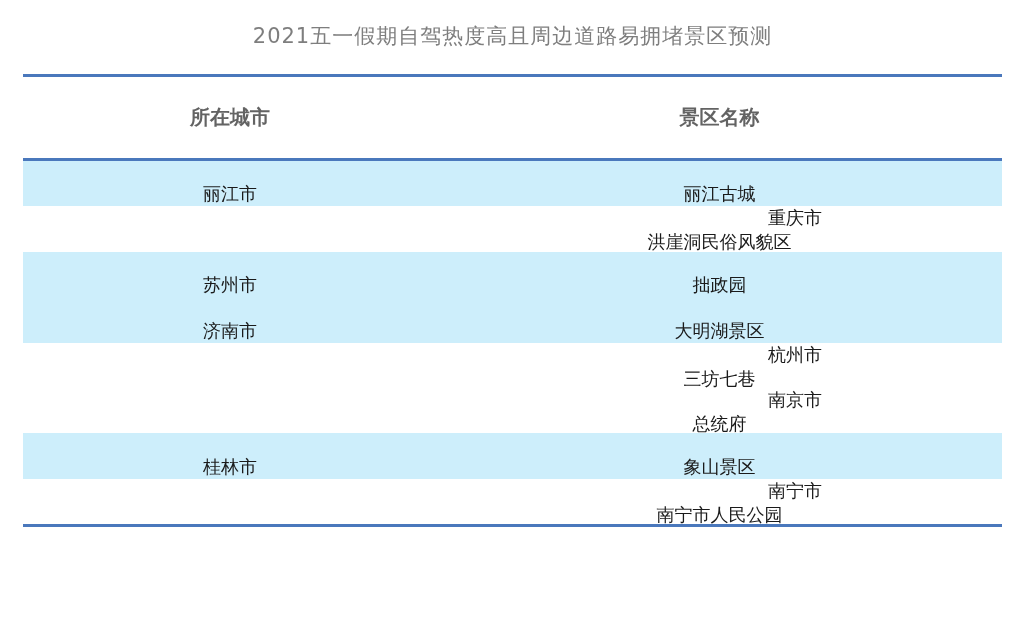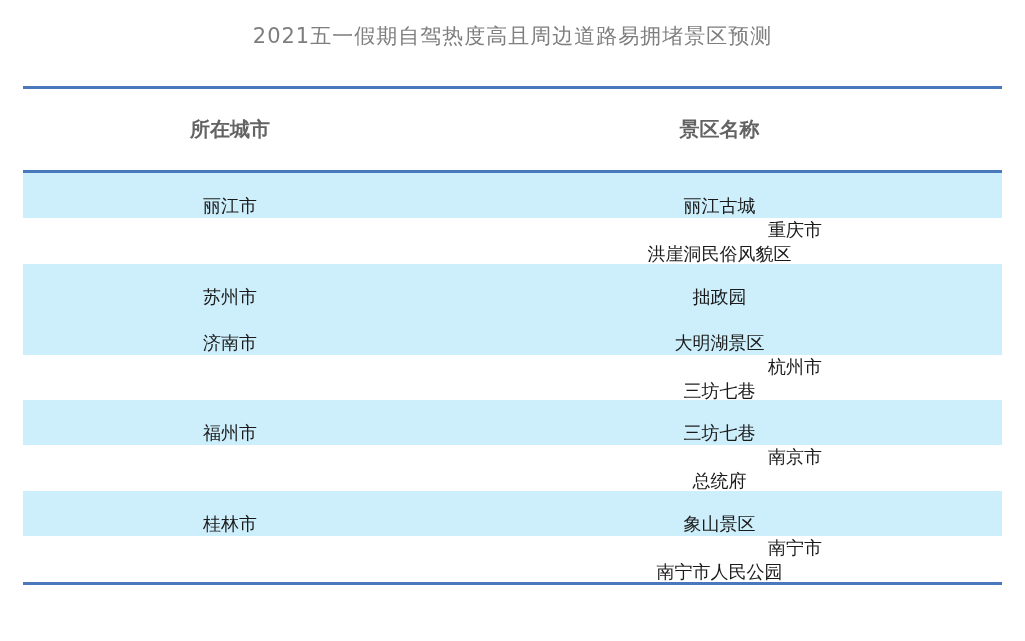--- a/index.html
+++ b/index.html
@@ -19,21 +19,21 @@
   }
   .title {
     margin-top: 22px;
     text-align: center;
     font-size: 21px;
     line-height: 28px;
     color: #7e7e7e;
     letter-spacing: 1px;
   }
   .table {
-    margin: 36px 23px 0 23px;
+    margin: 24px 23px 0 23px;
     border-top: 3px solid #4a78bc;
     border-bottom: 3px solid #4a78bc;
   }
   .thead {
     display: flex;
     height: 81px;
     align-items: center;
     border-bottom: 3px solid #4a78bc;
     background: #ffffff;
   }
@@ -83,24 +83,20 @@
           <div class="cell col-spot">拙政园</div>
         </div>
         <div class="row striped">
           <div class="cell col-city">济南市</div>
           <div class="cell col-spot">大明湖景区</div>
         </div>
         <div class="row plain">
           <div class="cell col-city">杭州市</div>
           <div class="cell col-spot">三坊七巷</div>
         </div>
-        <div class="row striped">
-          <div class="cell col-city">福州市</div>
-          <div class="cell col-spot">三坊七巷</div>
-        </div>
         <div class="row plain">
           <div class="cell col-city">南京市</div>
           <div class="cell col-spot">总统府</div>
         </div>
         <div class="row striped">
           <div class="cell col-city">桂林市</div>
           <div class="cell col-spot">象山景区</div>
         </div>
         <div class="row plain">
           <div class="cell col-city">南宁市</div>

